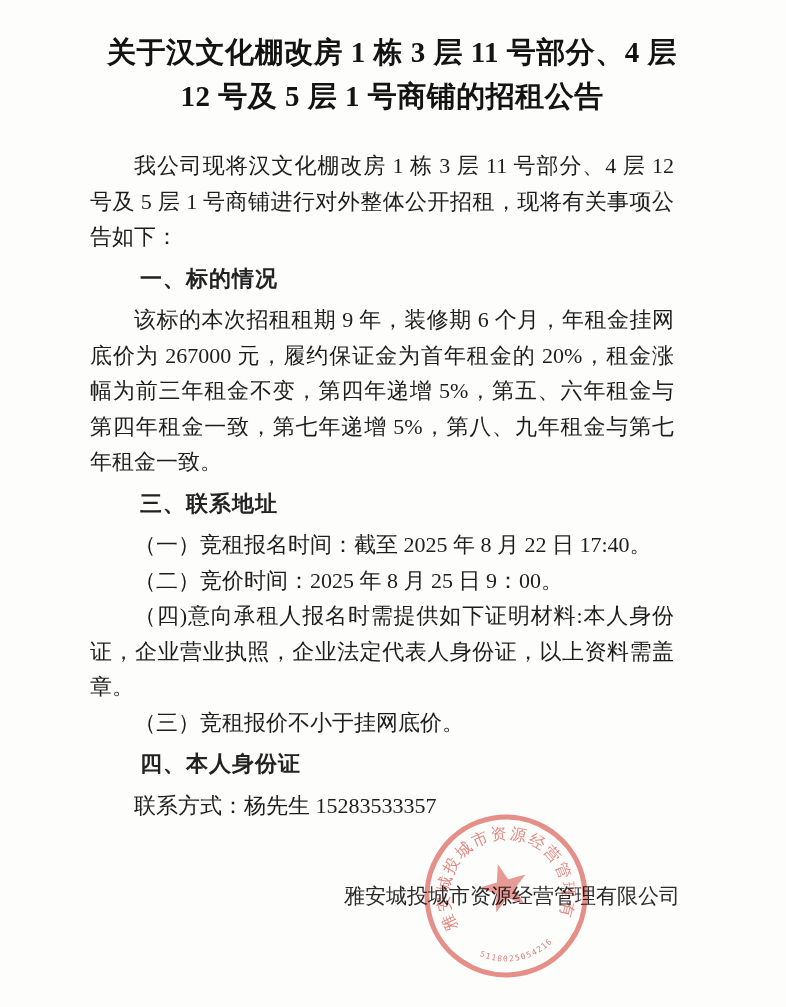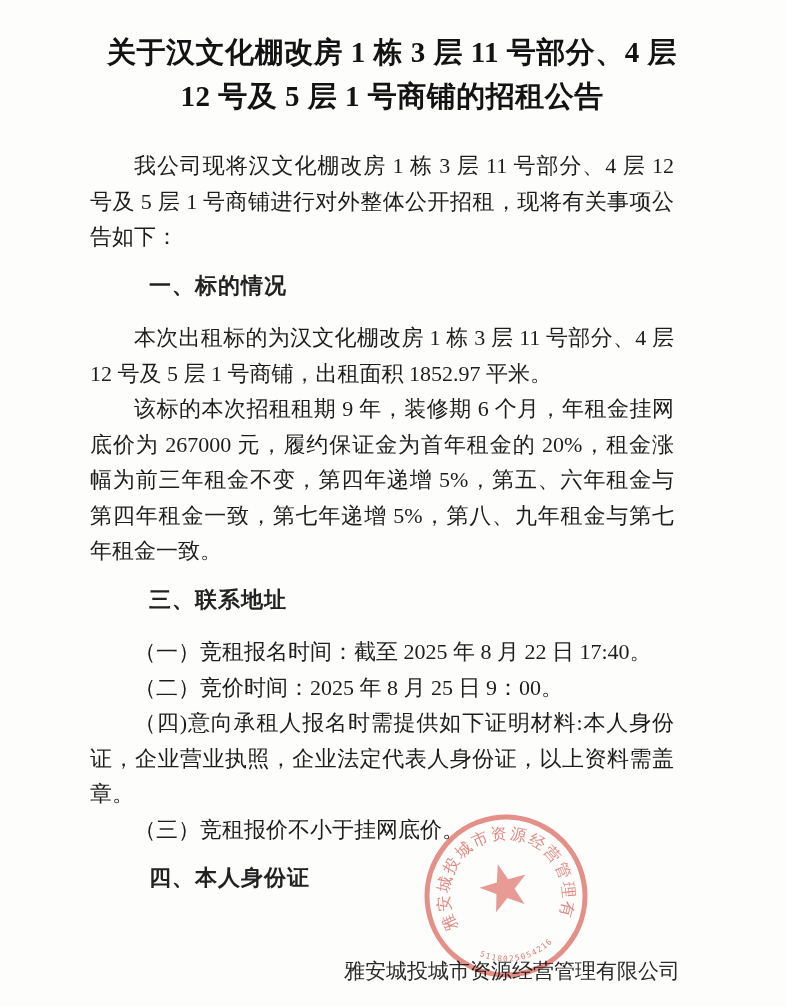--- a/index.html
+++ b/index.html
@@ -24,26 +24,26 @@
     color:#131313;
   }
   .para{
     margin:0;
     font-size:22px;
     line-height:35.5px;
     text-align:justify;
     text-indent:2em;
   }
   .heading{
-    margin:15px;
+    margin:6px;
     font-size:22px;
     line-height:35.5px;
     text-indent:2em;
     font-weight:700;
-    font-family:Liberation Mono, monospace;
+    font-family:Liberation Sans, sans-serif;
     letter-spacing:1px;
     color:#222;
   }
   .signature{
     width:-moz-fit-content;
     width:fit-content;
     margin:60px -6px 0 auto;
     text-align:center;
     font-size:21px;
     line-height:27px;
@@ -78,31 +78,31 @@
 <div class="page">
 
   <h1 class="title">
     <span>关于汉文化棚改房 1 栋 3 层 11 号部分、4 层</span><br>
     <span>12 号及 5 层 1 号商铺的招租公告</span>
   </h1>
 
   <p class="para">我公司现将汉文化棚改房 1 栋 3 层 11 号部分、4 层 12 号及 5 层 1 号商铺进行对外整体公开招租，现将有关事项公告如下：</p>
 
   <h2 class="heading">一、标的情况</h2>
-  <p class="para">本次出租标的为汉文化棚改房 1 栋 3 层 11 号部分、4 层 12 号及 5 层 1 号商铺，出租面积 1852.97 平米。</p>
 
   <p class="para">该标的本次招租租期 9 年，装修期 6 个月，年租金挂网底价为 267000 元，履约保证金为首年租金的 20%，租金涨幅为前三年租金不变，第四年递增 5%，第五、六年租金与第四年租金一致，第七年递增 5%，第八、九年租金与第七年租金一致。</p>
 
   <h2 class="heading">三、联系地址</h2>
   <p class="para">（一）竞租报名时间：截至 2025 年 8 月 22 日 17:40。</p>
   <p class="para">（二）竞价时间：2025 年 8 月 25 日 9：00。</p>
   <p class="para">（四)意向承租人报名时需提供如下证明材料:本人身份证，企业营业执照，企业法定代表人身份证，以上资料需盖章。</p>
   <p class="para">（三）竞租报价不小于挂网底价。</p>
 
   <h2 class="heading">四、本人身份证</h2>
+  <p class="para">联系方式：杨先生 15283533357</p>
 
   <div class="signature">
     <div class="company">雅安城投城市资源经营管理有限公司</div>
 
   </div>
 
   <div class="seal">
     <svg viewBox="0 0 200 200" xmlns="http://www.w3.org/2000/svg" xmlns:xlink="http://www.w3.org/1999/xlink">
       <defs>
         <path id="sealArcTop" d="M 38.4 128.7 A 68 68 0 1 1 161.6 128.7" fill="none"></path>

